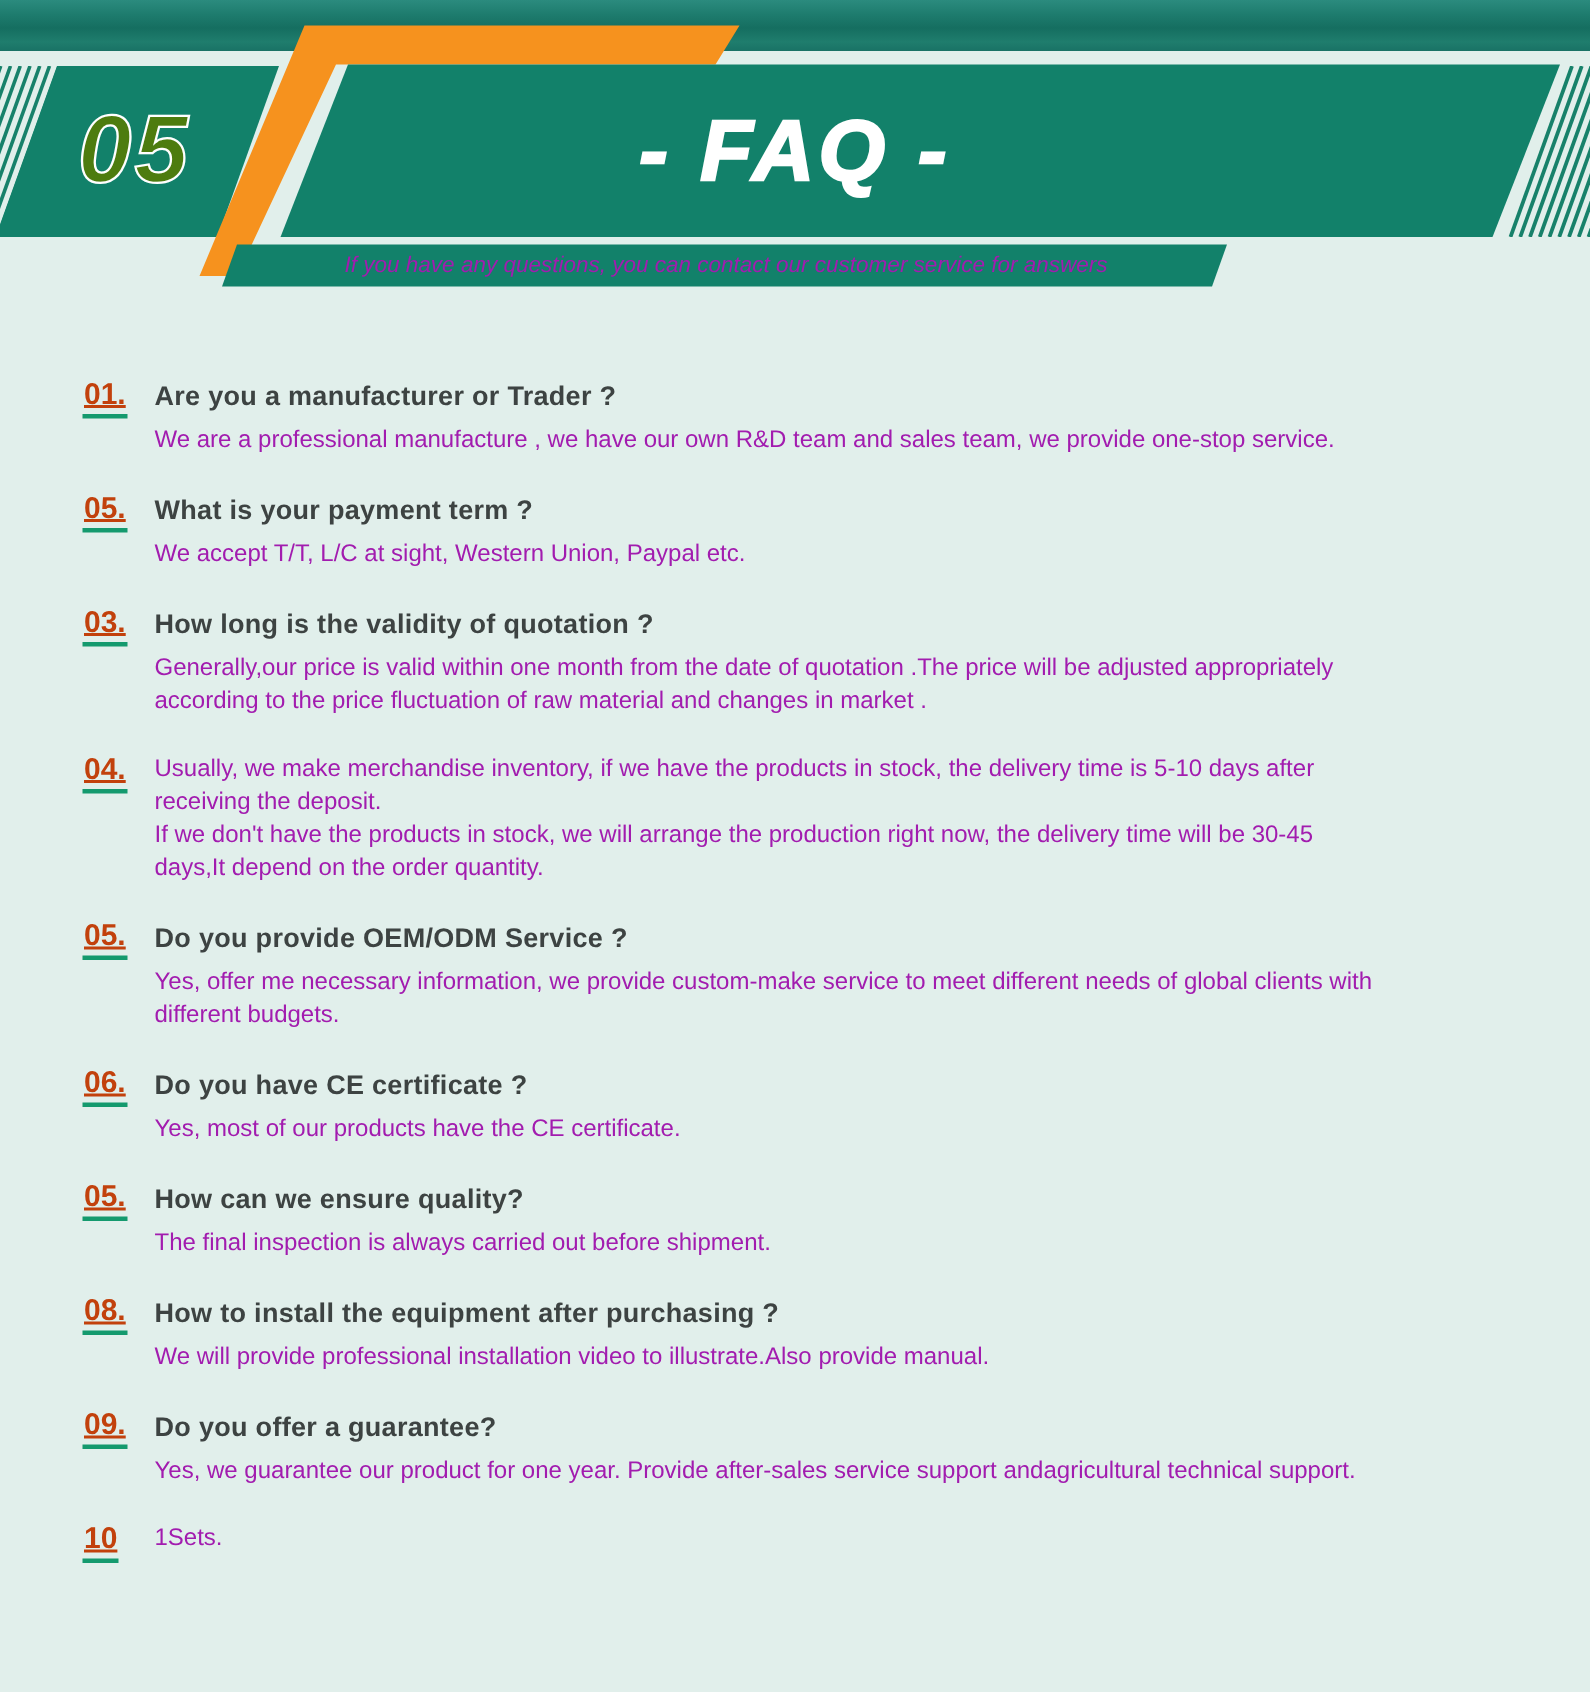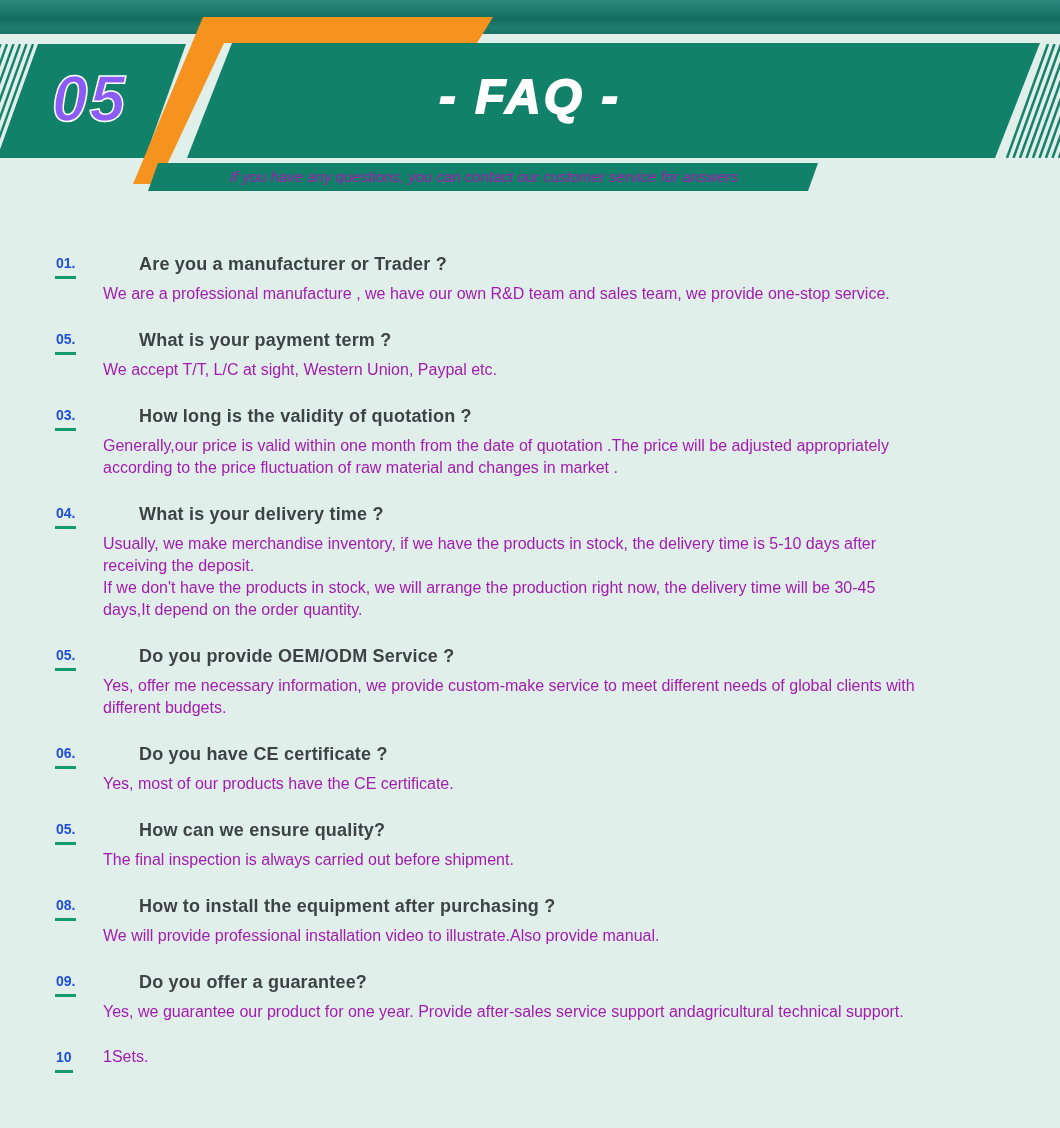--- a/index.html
+++ b/index.html
@@ -6,37 +6,37 @@
   html,body { width:1060px; }
   body { font-family:"Liberation Sans", sans-serif; background:#e1efeb; }
   .page { position:relative; width:1060px; height:1128px; background:#e1efeb; overflow:hidden; }
 
   
   .top-strip { position:absolute; left:0; top:0; width:1060px; height:34px;
     background:linear-gradient(180deg,#2b8b7e 0%,#1e7c6e 28%,#156e60 55%,#1f7d6d 82%,#197265 100%); }
   .header-graphic { position:absolute; left:0; top:0; width:1060px; height:200px; }
 
   .sec-num { position:absolute; left:52px; top:62px; width:120px;
-    font-size:64px; font-weight:bold; font-style:italic; color:#8b5cf6;
+    font-size:64px; font-weight:bold; font-style:italic; color:#4d7c0f;
     letter-spacing:2px; -webkit-text-stroke:1.5px #ffffff; }
   .banner-title { position:absolute; left:330px; top:68px; width:400px; text-align:center;
-    font-size:49px; font-weight:bold; font-style:italic; color:#ffffff;
+    font-size:57px; font-weight:bold; font-style:italic; color:#ffffff;
     letter-spacing:3px; -webkit-text-stroke:1.8px #ffffff; }
   .banner-subtitle { position:absolute; left:158px; top:163px; width:652px; height:28px;
     line-height:28px; text-align:center; font-size:15px; font-style:italic; color:#a21caf; }
 
   
   .faq-list { position:absolute; left:55px; top:252px; width:960px; }
   .faq-item { display:flex; margin-bottom:23px; }
   .faq-num-col { width:48px; flex:none; }
-  .faq-num { display:inline-block; font-size:14px; font-weight:bold; color:#1d4ed8;
-    border-bottom:3px solid #149a6e; padding:0 1px 2px 1px; line-height:22px; }
+  .faq-num { display:inline-block; font-size:20px; font-weight:bold; color:#c2410c;
+    border-bottom:3px solid #149a6e; padding:0 1px 2px 1px; line-height:22px;text-decoration:underline; }
   .faq-content { flex:1; min-width:0; }
   .faq-q { font-size:18px; font-weight:bold; color:#3d4342; line-height:24px;
-    margin-bottom:7px; letter-spacing:0.2px;margin-left:36px; }
+    margin-bottom:7px; letter-spacing:0.2px; }
   .faq-a { font-size:16px; color:#a21caf; line-height:22px; white-space:pre-line; }
 </style>
 </head>
 <body>
 
 <div class="page">
 
   <div class="top-strip"></div>
 
   <svg class="header-graphic" width="1060" height="200" viewBox="0 0 1060 200" xmlns="http://www.w3.org/2000/svg">
@@ -109,21 +109,20 @@
       <div class="faq-content">
         <div class="faq-q">How long is the validity of quotation ?</div>
         <div class="faq-a">Generally,our price is valid within one month from the date of quotation .The price will be adjusted appropriately
 according to the price fluctuation of raw material and changes in market .</div>
       </div>
     </div>
 
     <div class="faq-item">
       <div class="faq-num-col"><span class="faq-num">04.</span></div>
       <div class="faq-content">
-        <div class="faq-q">What is your delivery time ?</div>
         <div class="faq-a">Usually, we make merchandise inventory, if we have the products in stock, the delivery time is 5-10 days after
 receiving the deposit.
 If we don't have the products in stock, we will arrange the production right now, the delivery time will be 30-45
 days,It depend on the order quantity.</div>
       </div>
     </div>
 
     <div class="faq-item">
       <div class="faq-num-col"><span class="faq-num">05.</span></div>
       <div class="faq-content">

